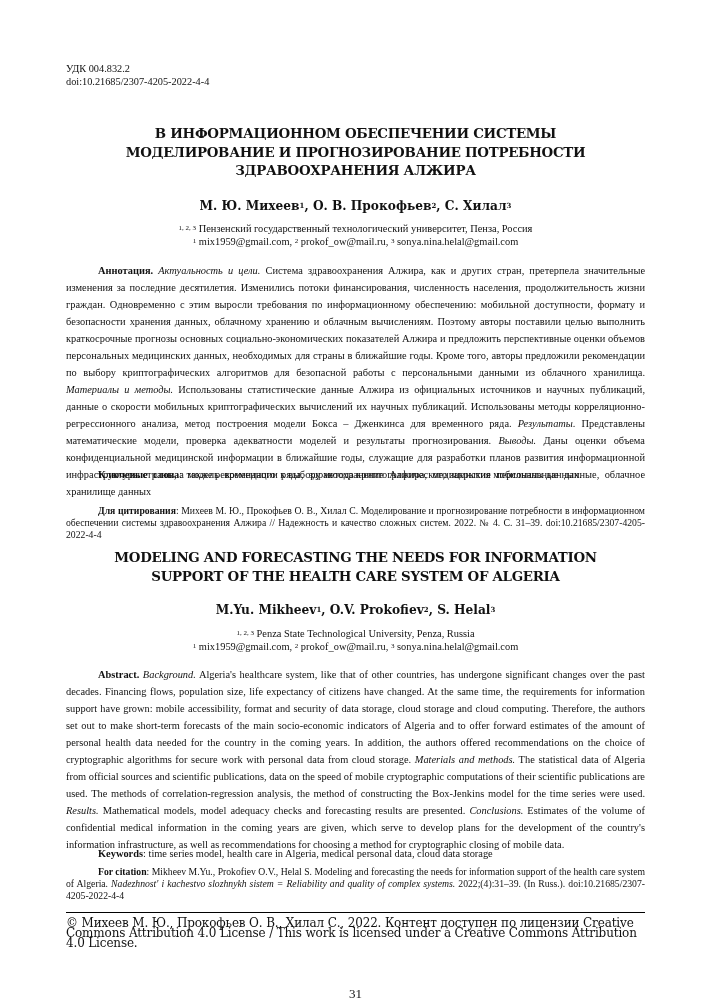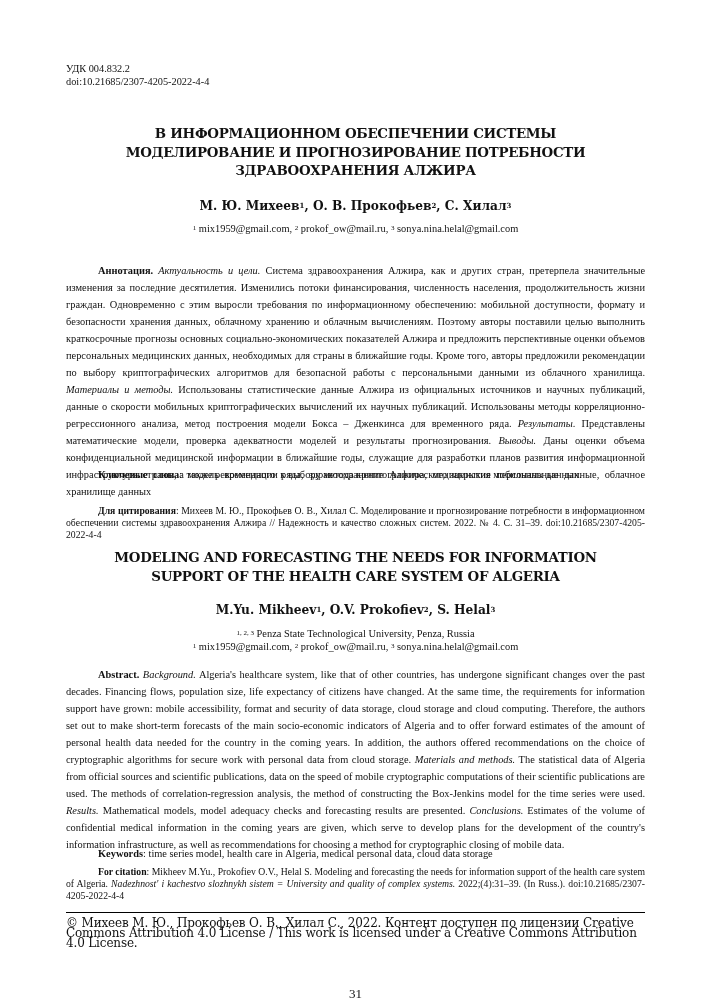--- a/index.html
+++ b/index.html
@@ -40,20 +40,21 @@
     <div>ЗДРАВООХРАНЕНИЯ АЛЖИРА</div>
   </div>
 
   <div class="authors" style="top:199px;text-align:center;">
     <span>М. Ю. Михеев</span><sup>1</sup>,
     <span>О. В. Прокофьев</span><sup>2</sup>,
     <span>С. Хилал</span><sup>3</sup>
   </div>
 
   <div class="affil" style="top:223px;">
+    <div><sup>1, 2, 3</sup> <span>Пензенский государственный технологический университет, Пенза, Россия</span></div>
     <div>
       <sup>1</sup>&nbsp;<span>mix1959@gmail.com</span>,
       <sup>2</sup>&nbsp;<span>prokof_ow@mail.ru</span>,
       <sup>3</sup>&nbsp;<span>sonya.nina.helal@gmail.com</span>
     </div>
   </div>
 
   <div class="para" style="top:262px;">
     <b>Аннотация.</b>
     <i>Актуальность и цели.</i><span> Система здравоохранения Алжира, как и других стран, претерпела значительные изменения за последние десятилетия. Изменились потоки финансирования, численность населения, продолжительность жизни граждан. Одновременно с этим выросли требования по информационному обеспечению: мобильной доступности, формату и безопасности хранения данных, облачному хранению и облачным вычислениям. Поэтому авторы поставили целью выполнить краткосрочные прогнозы основных социально-экономических показателей Алжира и предложить перспективные оценки объемов персональных медицинских данных, необходимых для страны в ближайшие годы. Кроме того, авторы предложили рекомендации по выбору криптографических алгоритмов для безопасной работы с персональными данными из облачного хранилища. </span><i>Материалы и методы.</i><span> Использованы статистические данные Алжира из официальных источников и научных публикаций, данные о скорости мобильных криптографических вычислений их научных публикаций. Использованы методы корреляционно-регрессионного анализа, метод построения модели Бокса – Дженкинса для временного ряда. </span><i>Результаты.</i><span> Представлены математические модели, проверка адекватности моделей и результаты прогнозирования. </span><i>Выводы.</i><span> Даны оценки объема конфиденциальной медицинской информации в ближайшие годы, служащие для разработки планов развития информационной инфраструктуры страны, а также рекомендации к выбору метода криптографического закрытия мобильных данных.</span>
@@ -90,21 +91,21 @@
   <div class="para" style="top:666px;">
     <b>Abstract.</b>
     <i>Background.</i><span> Algeria's healthcare system, like that of other countries, has undergone significant changes over the past decades. Financing flows, population size, life expectancy of citizens have changed. At the same time, the requirements for information support have grown: mobile accessibility, format and security of data storage, cloud storage and cloud computing. Therefore, the authors set out to make short-term forecasts of the main socio-economic indicators of Algeria and to offer forward estimates of the amount of personal health data needed for the country in the coming years. In addition, the authors offered recommendations on the choice of cryptographic algorithms for secure work with personal data from cloud storage. </span><i>Materials and methods.</i><span> The statistical data of Algeria from official sources and scientific publications, data on the speed of mobile cryptographic computations of their scientific publications are used. The methods of correlation-regression analysis, the method of constructing the Box-Jenkins model for the time series were used. </span><i>Results.</i><span> Mathematical models, model adequacy checks and forecasting results are presented. </span><i>Conclusions.</i><span> Estimates of the volume of confidential medical information in the coming years are given, which serve to develop plans for the development of the country's information infrastructure, as well as recommendations for choosing a method for cryptographic closing of mobile data.</span>
   </div>
 
   <div class="para" style="top:845px;">
     <b>Keywords</b><span>: time series model, health care in Algeria, medical personal data, cloud data storage</span>
   </div>
 
   <div class="para cite" style="top:866px;">
-    <b>For citation</b><span>: Mikheev M.Yu., Prokofiev O.V., Helal S. Modeling and forecasting the needs for information support of the health care system of Algeria. </span><i>Nadezhnost' i kachestvo slozhnykh sistem = University and quality of complex systems.</i><span> 2022;(4):31–39. (In Russ.). doi:10.21685/2307-4205-2022-4-4</span>
+    <b>For citation</b><span>: Mikheev M.Yu., Prokofiev O.V., Helal S. Modeling and forecasting the needs for information support of the health care system of Algeria. </span><i>Nadezhnost' i kachestvo slozhnykh sistem = Reliability and quality of complex systems.</i><span> 2022;(4):31–39. (In Russ.). doi:10.21685/2307-4205-2022-4-4</span>
   </div>
 
   <div class="rule" style="top:912px;"></div>
 
   <div class="foot" style="top:918px;">© Михеев М. Ю., Прокофьев О. В., Хилал С., 2022. Контент доступен по лицензии Creative Commons Attribution 4.0 License / This work is licensed under a Creative Commons Attribution 4.0 License.</div>
 
   <div class="pagenum" style="top:938px;">31</div>
 </div>
 
 </body></html>

